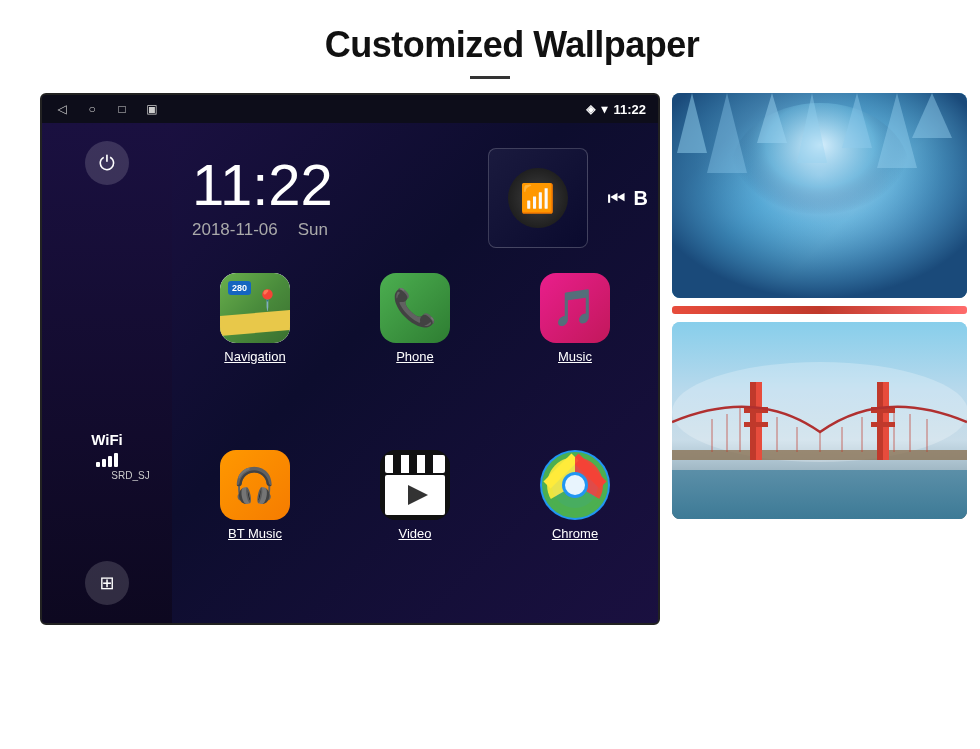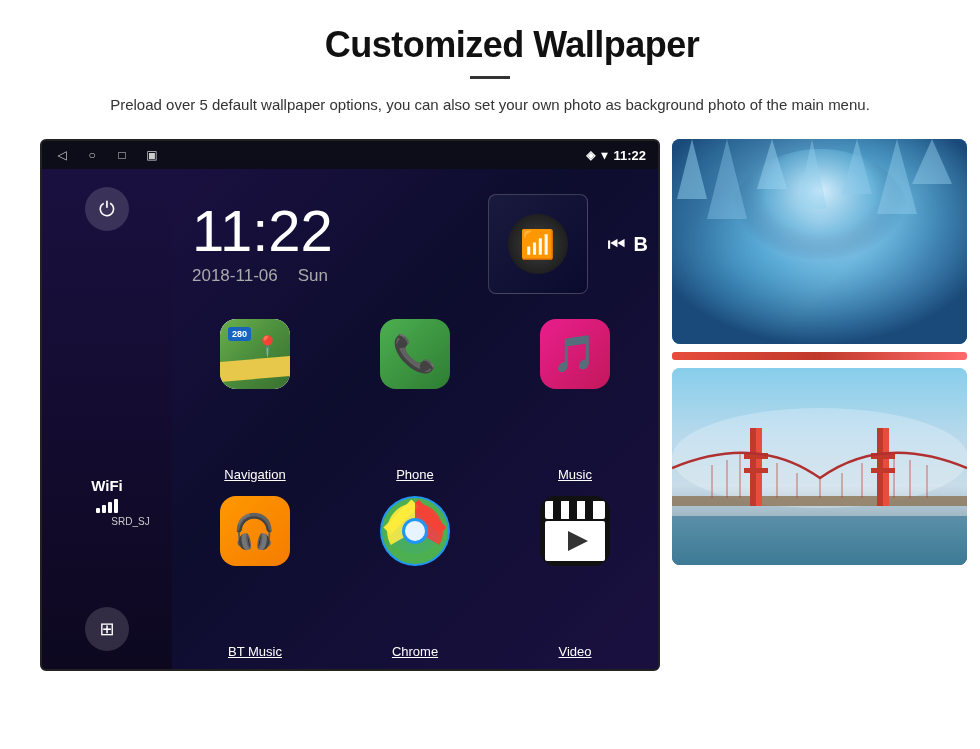--- a/index.html
+++ b/index.html
@@ -250,21 +250,20 @@
       gap: 14px;
       flex: 1;
     }
 
     .app-item {
       display: flex;
       flex-direction: column;
       align-items: center;
       gap: 6px;
       cursor: pointer;
-      justify-content: space-between;
     }
 
     .app-icon {
       width: 70px;
       height: 70px;
       border-radius: 16px;
       display: flex;
       align-items: center;
       justify-content: center;
       font-size: 32px;
@@ -419,21 +418,20 @@
       flex: 1;
     }
   </style>
 </head>
 <body>
 
 <div class="page-container">
 
   <h1 class="page-title">Customized Wallpaper</h1>
   <div class="title-divider"></div>
-  <p class="page-description">Preload over 5 default wallpaper options, you can also set your own photo as background photo of the main menu.</p>
 
   <div class="content-row">
 
     <div class="android-device">
 
       <div class="status-bar">
         <div class="status-left">
           <span class="nav-icon">◁</span>
           <span class="nav-icon">○</span>
           <span class="nav-icon">□</span>
@@ -525,58 +523,58 @@
               </div>
 
               <div class="app-item">
                 <div class="app-icon icon-btmusic">
                   <span class="bt-headphones">🎧</span>
                 </div>
                 <span class="app-label">BT Music</span>
               </div>
 
               <div class="app-item">
+                <div class="app-icon icon-video" style="position:relative; overflow:hidden;">
+                  <svg width="70" height="70" viewBox="0 0 70 70">
+                    <rect width="70" height="70" rx="16" fill="#111"></rect>
+
+                    <rect x="5" y="5" width="60" height="18" rx="2" fill="#fff"></rect>
+
+                    <rect x="13" y="5" width="8" height="18" fill="#111"></rect>
+                    <rect x="29" y="5" width="8" height="18" fill="#111"></rect>
+                    <rect x="45" y="5" width="8" height="18" fill="#111"></rect>
+
+                    <rect x="5" y="25" width="60" height="40" rx="2" fill="#fff"></rect>
+
+                    <polygon points="28,35 28,55 48,45" fill="#333"></polygon>
+                  </svg>
+                </div>
+                <span class="app-label">Video</span>
+              </div>
+
+              <div class="app-item">
                 <div class="app-icon" style="background: transparent; position: relative;">
                   <svg width="70" height="70" viewBox="0 0 70 70">
                     <circle cx="35" cy="35" r="35" fill="#2196F3"></circle>
 
                     <circle cx="35" cy="35" r="28" fill="none" stroke="#4CAF50" stroke-width="10"></circle>
                     <path d="M35 7 L63 35" stroke="#F44336" stroke-width="10" fill="none"></path>
                     <path d="M35 7 L7 35" stroke="#FFEB3B" stroke-width="10" fill="none"></path>
 
                     <circle cx="35" cy="35" r="13" fill="#2196F3"></circle>
                     <circle cx="35" cy="35" r="10" fill="#E3F2FD"></circle>
 
                     <path d="M35 35 L35 7 A28 28 0 0 1 59.2 49 Z" fill="#F44336" opacity="0.9"></path>
                     <path d="M35 35 L59.2 49 A28 28 0 0 1 10.8 49 Z" fill="#4CAF50" opacity="0.9"></path>
                     <path d="M35 35 L10.8 49 A28 28 0 0 1 35 7 Z" fill="#FFEB3B" opacity="0.9"></path>
                     <circle cx="35" cy="35" r="13" fill="#2196F3"></circle>
                     <circle cx="35" cy="35" r="10" fill="#E8F4FD"></circle>
                   </svg>
                 </div>
                 <span class="app-label">Chrome</span>
-              </div>
-
-              <div class="app-item">
-                <div class="app-icon icon-video" style="position:relative; overflow:hidden;">
-                  <svg width="70" height="70" viewBox="0 0 70 70">
-                    <rect width="70" height="70" rx="16" fill="#111"></rect>
-
-                    <rect x="5" y="5" width="60" height="18" rx="2" fill="#fff"></rect>
-
-                    <rect x="13" y="5" width="8" height="18" fill="#111"></rect>
-                    <rect x="29" y="5" width="8" height="18" fill="#111"></rect>
-                    <rect x="45" y="5" width="8" height="18" fill="#111"></rect>
-
-                    <rect x="5" y="25" width="60" height="40" rx="2" fill="#fff"></rect>
-
-                    <polygon points="28,35 28,55 48,45" fill="#333"></polygon>
-                  </svg>
-                </div>
-                <span class="app-label">Video</span>
               </div>
 
             </div>
           </div>
 
         </div>
       </div>
 
     </div>
 

